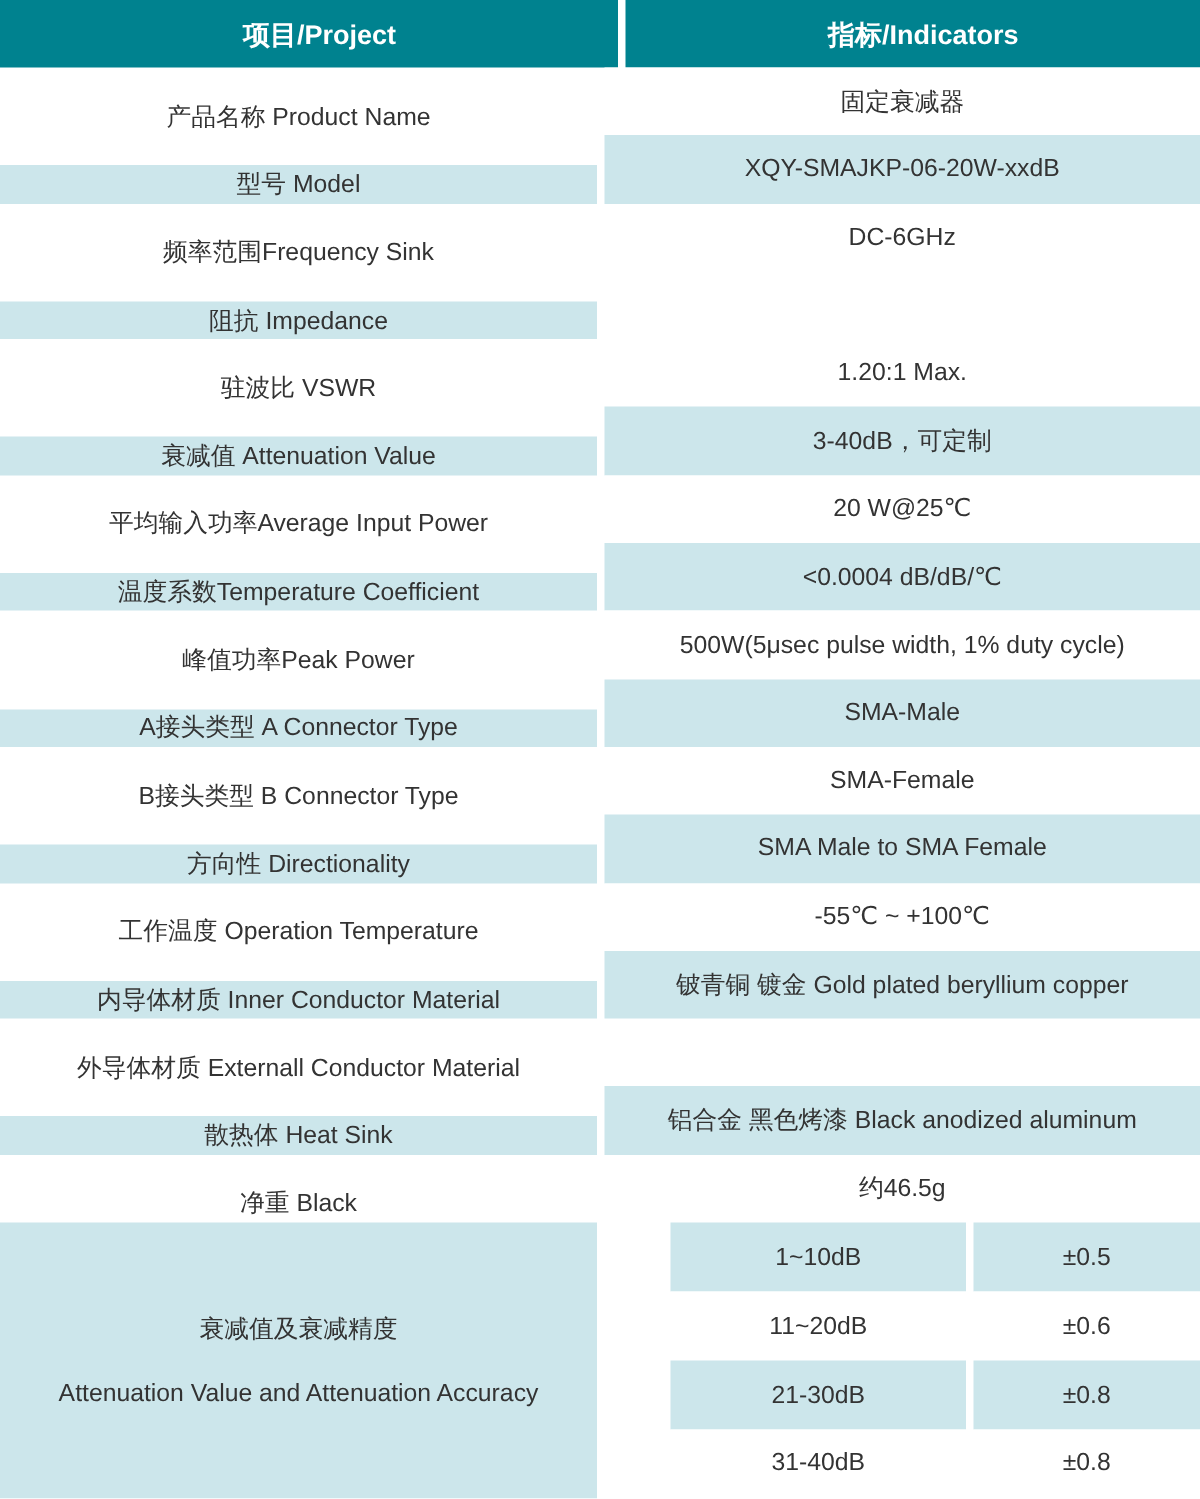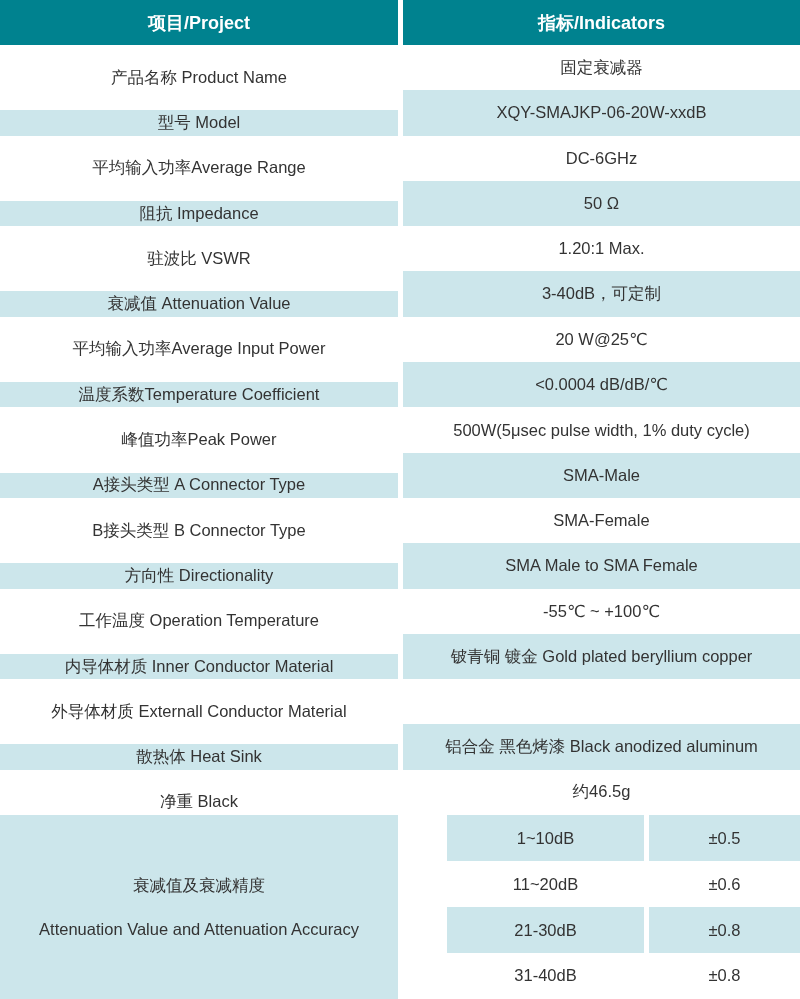--- a/index.html
+++ b/index.html
@@ -22,20 +22,21 @@
     flex: none;
   }
   .hcell {
     background: var(--teal, #00828F);
     color: #ffffff;
     font-weight: bold;
     font-size: 18px;
     display: flex;
     align-items: center;
     justify-content: center;
+    padding-left: 14px;
   }
   .hcell.l { width: 398px; }
   .hcell.r { flex: 1; text-align: center; }
   
   .row {
     display: flex;
     gap: 5px;
     height: 45.3px;
     flex: none;
   }
@@ -103,27 +104,26 @@
     <div class="cell l">产品名称 Product Name</div>
     <div class="cell r">固定衰减器</div>
   </div>
 
   <div class="row cyan">
     <div class="cell l">型号 Model</div>
     <div class="cell r">XQY-SMAJKP-06-20W-xxdB</div>
   </div>
 
   <div class="row">
-    <div class="cell l">平均输入功率Average Range</div>
+    <div class="cell l">频率范围Frequency Sink</div>
     <div class="cell r">DC-6GHz</div>
   </div>
 
   <div class="row cyan">
     <div class="cell l">阻抗 Impedance</div>
-    <div class="cell r">50 Ω</div>
   </div>
 
   <div class="row">
     <div class="cell l">驻波比 VSWR</div>
     <div class="cell r">1.20:1 Max.</div>
   </div>
 
   <div class="row cyan">
     <div class="cell l">衰减值 Attenuation Value</div>
     <div class="cell r">3-40dB，可定制</div>

